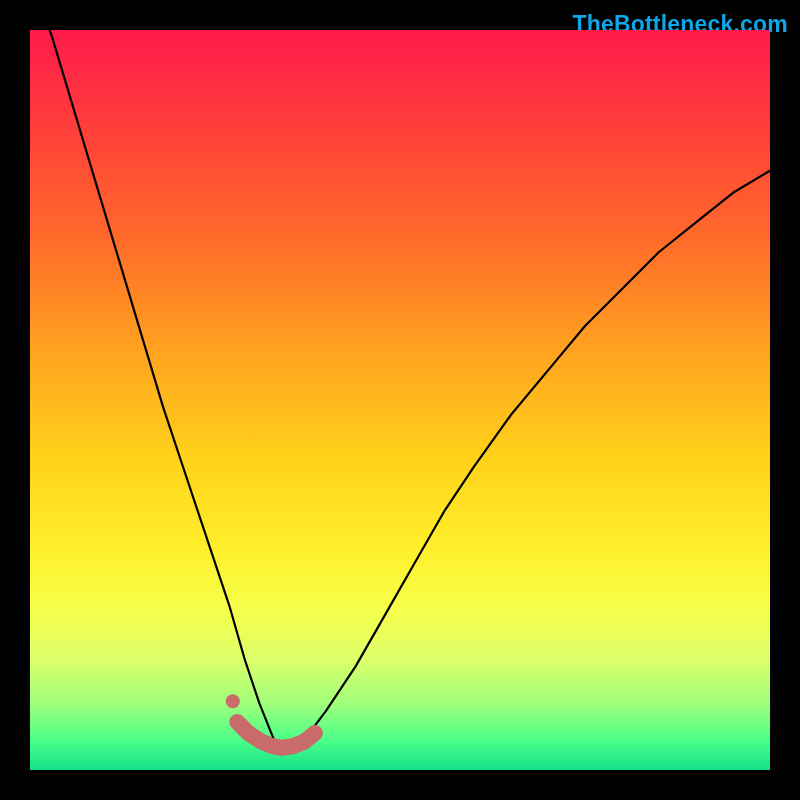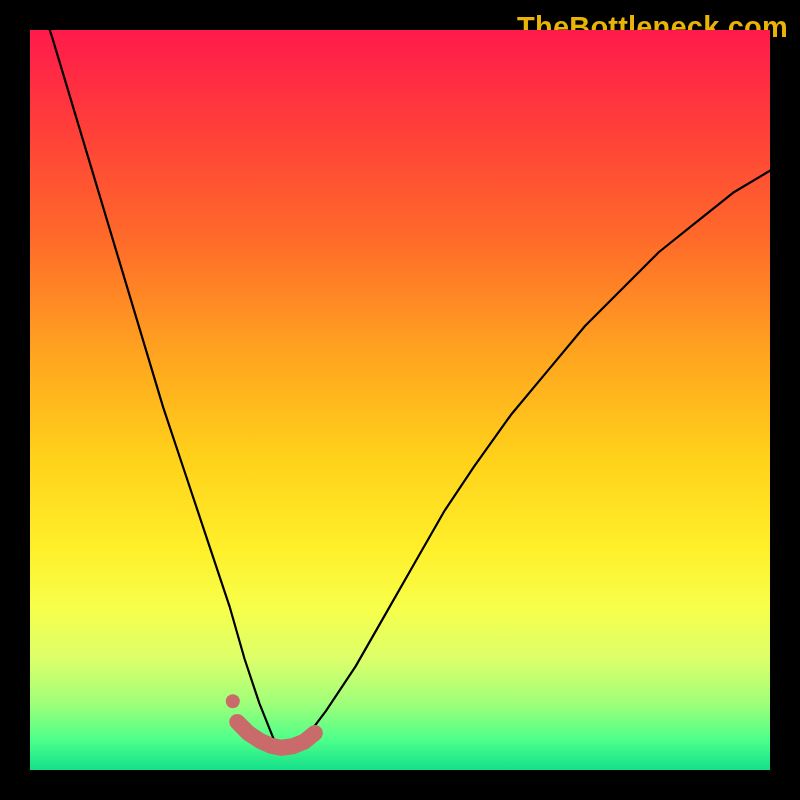--- a/index.html
+++ b/index.html
@@ -40,22 +40,22 @@
       #dcff6a 85%,
       #9fff7a 91%,
       #4cff8a 96%,
       #14e08a 100%
     );
   }
   .watermark {
     position: absolute;
     top: 11px;
     right: 12px;
-    color: #eab308;
-    font-size: 29px;
+    color: #0ea5e9;
+    font-size: 23px;
     font-weight: 600;
     letter-spacing: 0.2px;
     user-select: none;
   }
   svg.curve {
     position: absolute;
     left: 0; top: 0;
     width: 740px; height: 740px;
   }
 </style>

